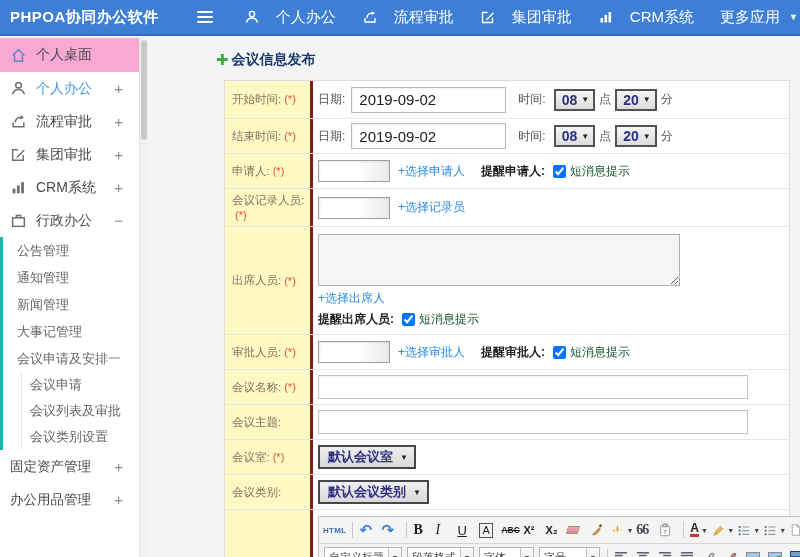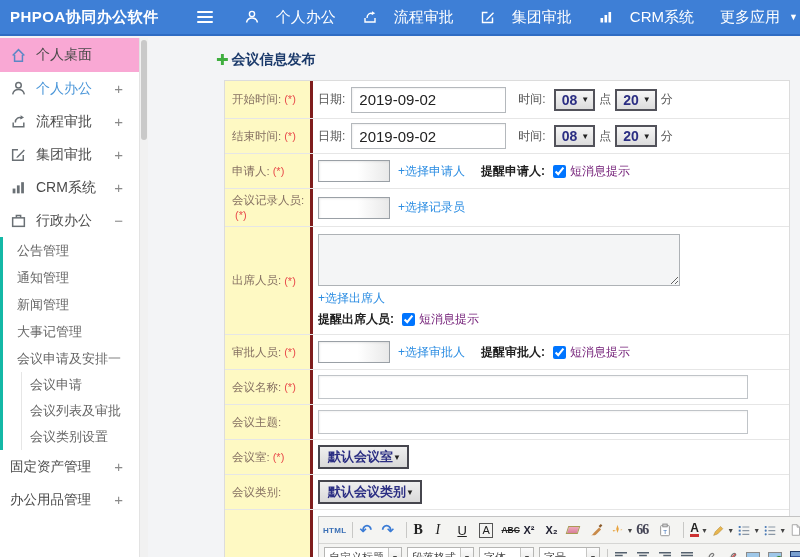--- a/index.html
+++ b/index.html
@@ -50,26 +50,26 @@
   .date-input { width:155px; height:26px; border:1px solid #b4b8bc; font-size:15px; color:#222; padding-left:7px; font-family:"Liberation Sans","DejaVu Sans",sans-serif; box-shadow:inset 1px 1px 2px rgba(0,0,0,.06); }
   .time-lbl { margin-left:12px; }
   .tsel { display:inline-flex; align-items:center; gap:4px; height:22px; padding:0 4px 0 6px; border:2px solid #52525a; background:linear-gradient(#f6f6f6,#dcdcdc); color:#2b2e83; font-size:14px; font-weight:600; margin:0 2px; cursor:pointer; }
   .tsel .tcaret { font-size:8px; color:#222; }
   .unit { margin:0 2px; color:#555; }
 
   .small-input { width:72px; height:22px; border:1px solid #9aa0a6; background:linear-gradient(90deg,#ffffff 55%,#e9e9e9); box-shadow:inset 1px 1px 2px rgba(0,0,0,.08); }
   .pick-link { color:#2a8ce2; margin-left:8px; text-decoration:none; white-space:nowrap; cursor:pointer; }
   .remind { font-weight:bold; color:#222; margin-left:16px; white-space:nowrap; }
   .sms-check { margin:0 4px 0 8px; }
-  .sms-lbl { color:#701a75; }
+  .sms-lbl { color:#14532d; }
 
   .attendee-ta { width:362px; height:52px; background:#f4f5f6; border:1px solid #aeb2b6; resize:both; font-family:inherit; }
   .wide-input { width:430px; height:24px; border:1px solid #c0c4c8; box-shadow:inset 1px 1px 2px rgba(0,0,0,.05); }
 
-  .big-sel { display:inline-flex; align-items:center; height:24px; padding:0 6px 0 8px; border:2px solid #46464e; background:linear-gradient(#efefef,#d9d9d9); color:#2b2e83; font-size:13px; font-weight:bold; cursor:pointer; white-space:nowrap; }
+  .big-sel { display:inline-flex; align-items:center; gap:7px; height:24px; padding:0 6px 0 8px; border:2px solid #46464e; background:linear-gradient(#efefef,#d9d9d9); color:#2b2e83; font-size:13px; font-weight:bold; cursor:pointer; white-space:nowrap; }
   .big-sel .tcaret { font-size:8px; color:#222; }
 
   
   .frow.editor-row { min-height:64px; border-bottom:none; }
   .editor-box { width:520px; border:1px solid #c3c3c3; background:#fff; }
   .etoolbar { background:#f4f4f2; border-bottom:1px solid #d6d6d4; padding:2px 3px; display:flex; align-items:center; flex-wrap:nowrap; gap:1px; height:27px; overflow:hidden; }
   .etoolbar.row2 { border-bottom:1px solid #d6d6d4; }
   .tbtn { height:22px; min-width:21px; display:inline-flex; align-items:center; justify-content:flex-start; border-radius:2px; cursor:pointer; flex:0 0 auto; padding:0 1px; }
   .tsep { width:1px; height:16px; background:#c8c8c6; margin:0 4px; flex:0 0 auto; }
   .html-t { font-size:8px; font-weight:bold; color:#3a6fb5; letter-spacing:.3px; }

